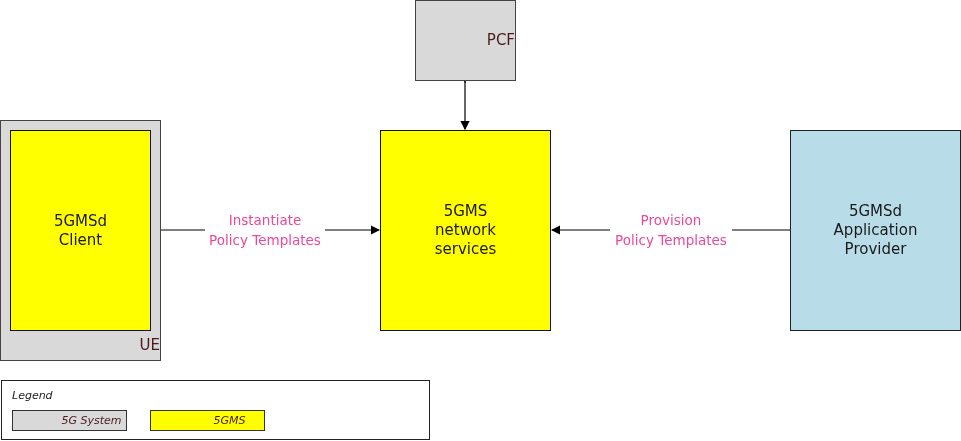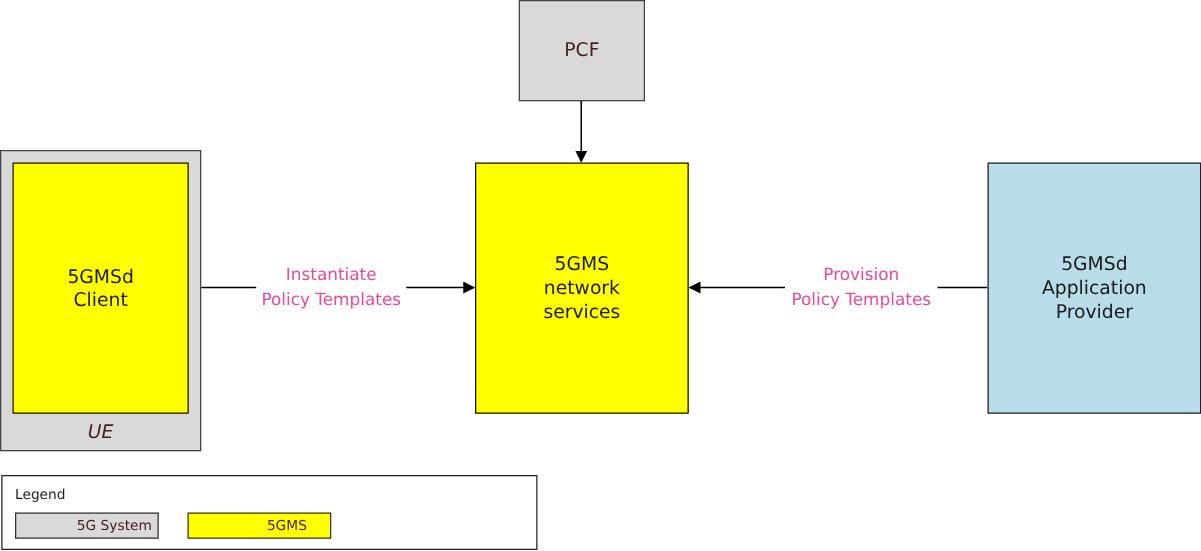--- a/index.html
+++ b/index.html
@@ -1,49 +1,49 @@
 <!DOCTYPE html>
 <html><head>
   <meta charset="utf-8">
   <style>
     html, body { margin: 0; padding: 0; background: #ffffff; }
     body { width: 961px; height: 441px; position: relative; overflow: hidden;
            font-family: "DejaVu Sans", sans-serif; color: #1a1a1a; }
     .box { position: absolute; box-sizing: border-box; border: 1px solid #222; display: flex;
            align-items: center; justify-content: center; text-align: center; white-space: pre-line; }
-    .gray { background: #d9d9d9; border-color: #444; }
+    .gray { background: #d9d9d9; border-color: #444; justify-content: flex-end; }
     .yellow { background: #ffff00; border-color: #111; }
     .blue { background: #b8dde8; border-color: #222; }
     .lbl { font-size: 15px; line-height: 19px; }
     .darkred { color: #4a1b1b; }
     .edge-label { position: absolute; background: #ffffff; text-align: center; font-size: 13.5px;
                   line-height: 20px; white-space: pre-line; color: #ec4899; }
     svg.lines { position: absolute; left: 0; top: 0; }
     .legend { position: absolute; left: 1px; top: 380px; width: 429px; height: 60px; box-sizing: border-box;
-              border: 1px solid #222; background: #fff; }
+              border: 1px solid #222; background: #fff; font-style: italic; }
     .legend-title { position: absolute; left: 10px; top: 8px; font-size: 11px; color: #222; }
     .legend-item { position: absolute; top: 29px; height: 21px; width: 115px; box-sizing: border-box;
                    border: 1px solid #333; font-size: 11px; display: flex; align-items: center; justify-content: center; padding-left: 44px; }
   </style>
 </head>
 <body>
 
 <svg class="lines" width="961" height="441">
   <defs>
     <marker id="ah" markerWidth="8" markerHeight="8" refX="7" refY="4" orient="auto">
       <path d="M0,0 L8,4 L0,8 Z" fill="#000"></path>
     </marker>
   </defs>
   <line x1="151" y1="230" x2="379" y2="230" stroke="#000" stroke-width="1.2" marker-end="url(#ah)"></line>
   <line x1="790" y1="230" x2="552" y2="230" stroke="#000" stroke-width="1.2" marker-end="url(#ah)"></line>
   <line x1="465" y1="82" x2="465" y2="129" stroke="#000" stroke-width="1.2" marker-start="url(#ah)" marker-end="url(#ah)"></line>
 </svg>
 
 <div class="box gray" style="left:0px; top:120px; width:161px; height:241px; align-items:flex-end;">
-  <span class="lbl darkred" style="margin-bottom:5px;font-style:italic;">UE</span>
+  <span class="lbl darkred" style="margin-bottom:5px;">UE</span>
 </div>
 
 <div class="box yellow" style="left:10px; top:130px; width:141px; height:201px;">
   <span class="lbl">5GMSd
 Client</span>
 </div>
 
 <div class="box gray" style="left:415px; top:0px; width:101px; height:81px;">
   <span class="lbl darkred">PCF</span>
 </div>
@@ -55,21 +55,21 @@
 </div>
 
 <div class="box blue" style="left:790px; top:130px; width:171px; height:201px;">
   <span class="lbl">5GMSd
 Application
 Provider</span>
 </div>
 
 <div class="edge-label" style="left:205px; top:210px; width:120px;">Instantiate
 Policy Templates</div>
-<div class="edge-label" style="left:628px; top:210px; width:122px;">Provision
+<div class="edge-label" style="left:610px; top:210px; width:122px;">Provision
 Policy Templates</div>
 
 <div class="legend">
   <span class="legend-title">Legend</span>
   <div class="legend-item" style="left:10px; background:#d9d9d9; color:#4a1b1b;">
     <span>5G System</span>
   </div>
   <div class="legend-item" style="left:148px; background:#ffff00; color:#4a1b1b;">
     <span>5GMS</span>
   </div>

